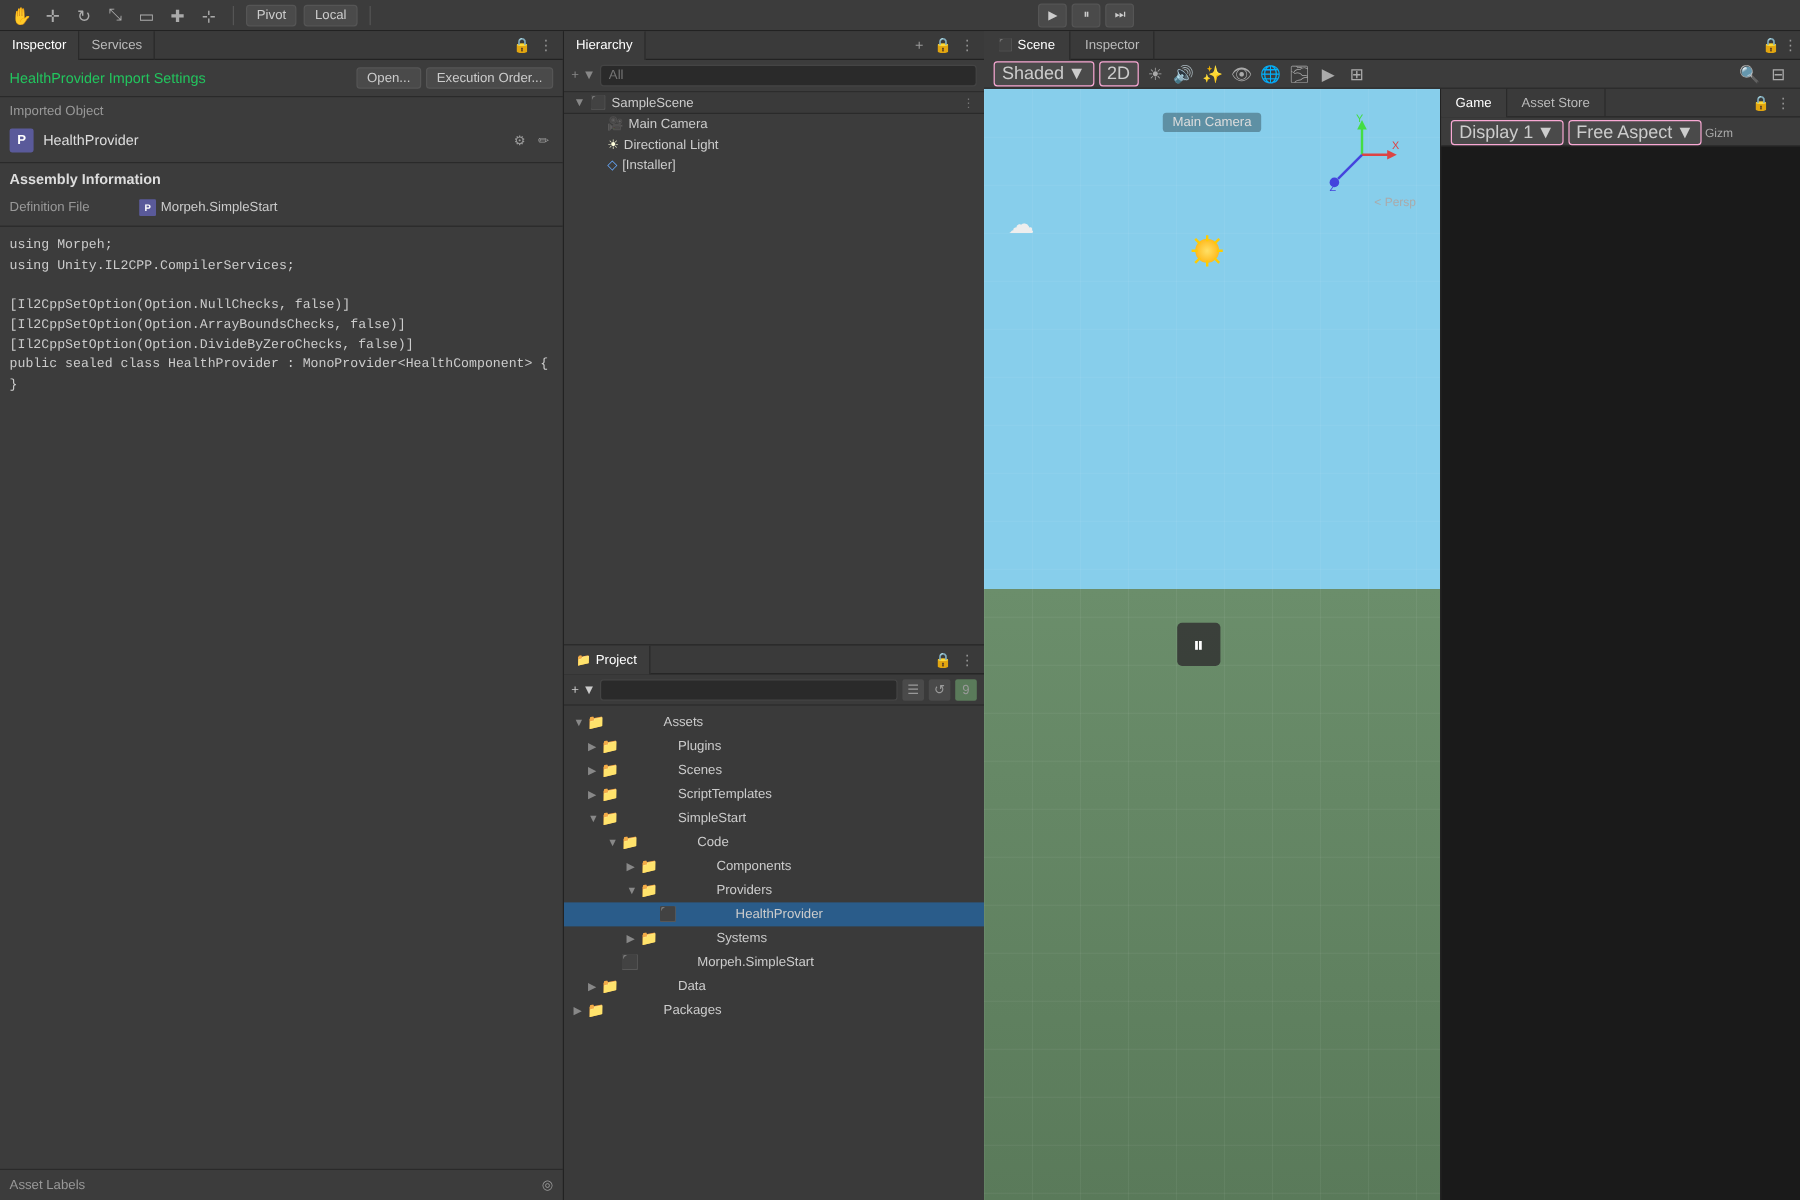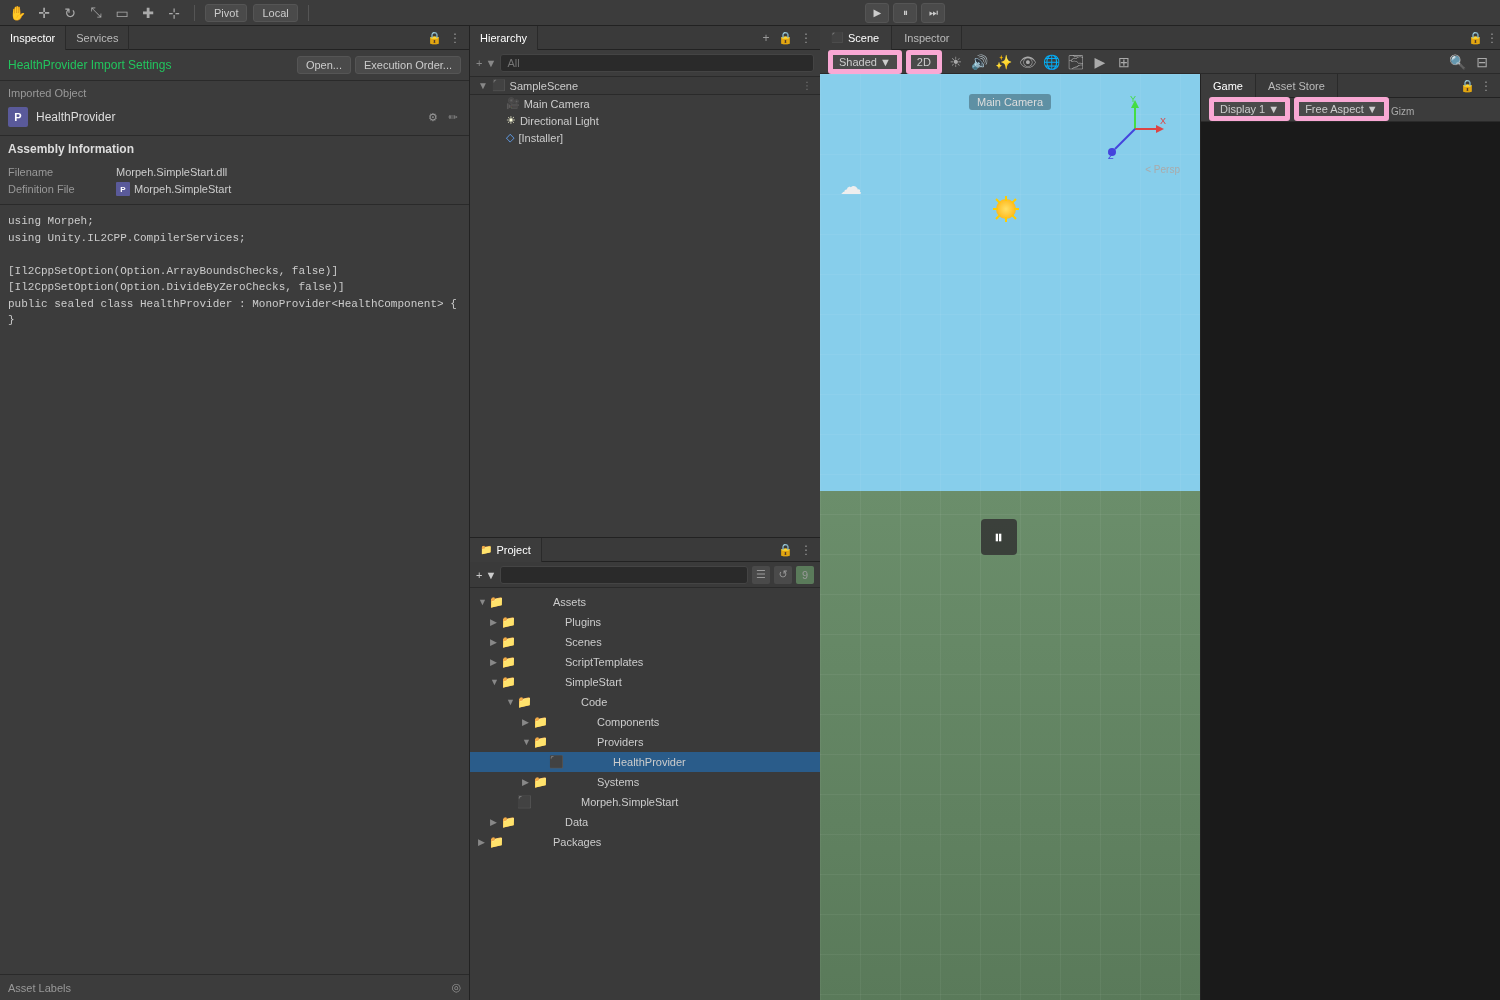--- a/index.html
+++ b/index.html
@@ -403,24 +403,24 @@
       background: #3c3c3c;
       display: flex;
       align-items: center;
       padding: 0 8px;
       gap: 4px;
       border-bottom: 1px solid #2a2a2a;
     }
     .scene-dropdown {
       padding: 1px 6px;
       background: #4a4a4a;
-      border: 5px solid #f9a8d4;
+      border: 1px solid #f9a8d4;
       border-radius: 3px;
       color: #ccc;
-      font-size: 11px;
+      font-size: 15px;
       cursor: pointer;
       display: flex;
       align-items: center;
       gap: 3px;
     }
 
     
     .scene-view {
       flex: 1;
       position: relative;
@@ -621,38 +621,35 @@
         <div class="obj-actions">
           <div class="obj-action">⚙</div>
           <div class="obj-action">✏</div>
         </div>
       </div>
     </div>
 
     <div class="assembly-section">
       <div class="assembly-title">Assembly Information</div>
       <div class="assembly-row">
-        <div class="assembly-label">Filename</div>
-        <div class="assembly-value">Morpeh.SimpleStart.dll</div>
-      </div>
-      <div class="assembly-row">
         <div class="assembly-label">Definition File</div>
         <div class="assembly-value assembly-value-with-icon">
           <div class="file-icon">
             <span>P</span>
           </div>
           <span>Morpeh.SimpleStart</span>
         </div>
       </div>
     </div>
 
     <div class="code-section">
       <div class="code-line">using Morpeh;</div>
       <div class="code-line">using Unity.IL2CPP.CompilerServices;</div>
       <div class="code-line">&nbsp;</div>
+      <div class="code-line">[Il2CppSetOption(Option.NullChecks, false)]</div>
       <div class="code-line">[Il2CppSetOption(Option.ArrayBoundsChecks, false)]</div>
       <div class="code-line">[Il2CppSetOption(Option.DivideByZeroChecks, false)]</div>
       <div class="code-line">public sealed class HealthProvider : MonoProvider&lt;HealthComponent&gt; {</div>
       <div class="code-line">}</div>
     </div>
 
     <div class="asset-labels">
       <span>Asset Labels</span>
       <div style="color:#999;">◎</div>
     </div>

